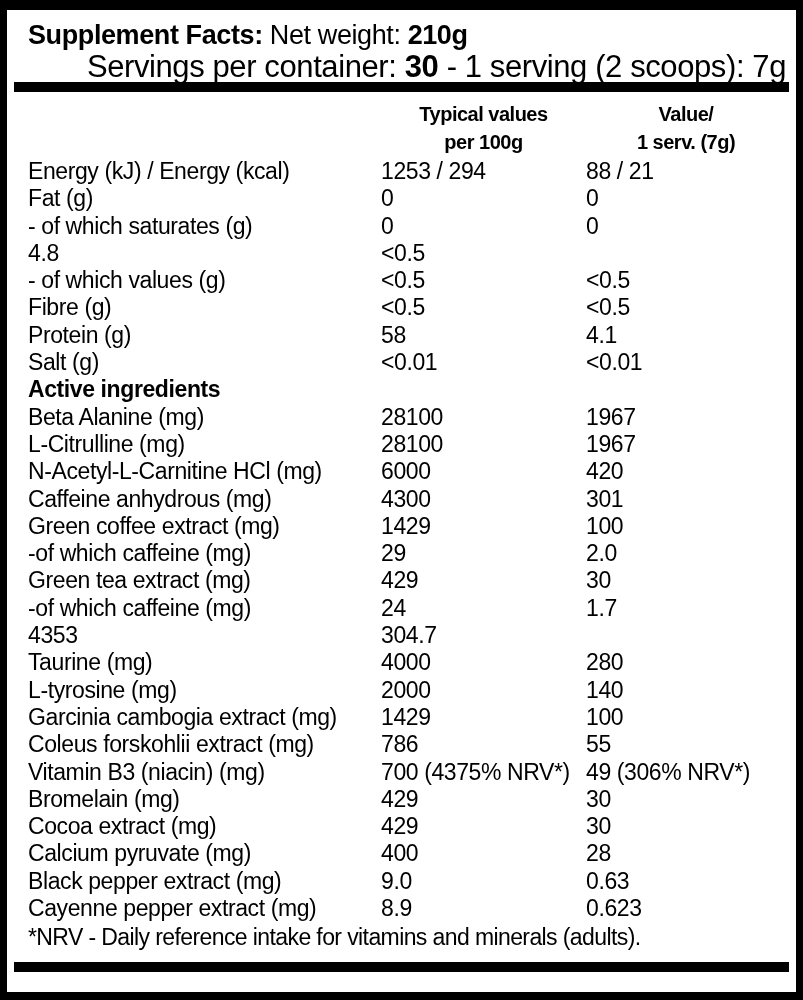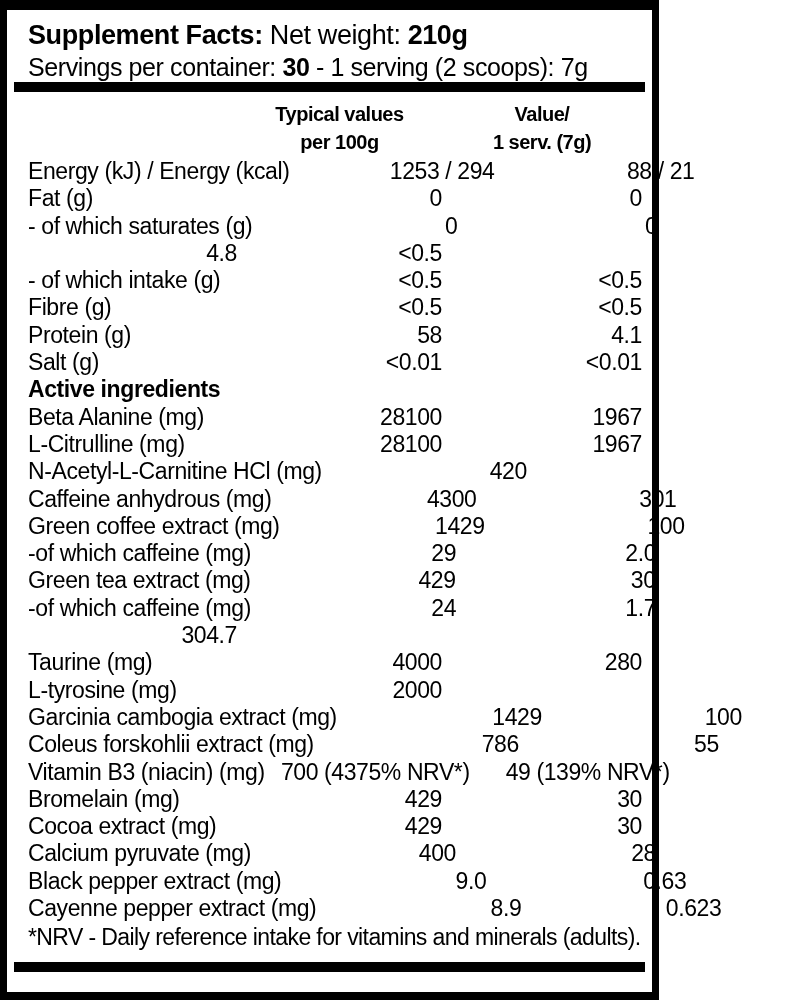--- a/index.html
+++ b/index.html
@@ -4,29 +4,29 @@
 <style>
   * { margin: 0; padding: 0; box-sizing: border-box; }
   html, body { background: #ffffff; }
   body {
     width: 803px; height: 1000px;
     font-family: "Liberation Sans", "DejaVu Sans", sans-serif;
     color: #000000;
     overflow: hidden;
   }
   .frame {
-    width: 659px; height: 1000px;
+    width: 803px; height: 1000px;
     border-style: solid;
     border-color: #000000;
     border-width: 10px 7px 8px 7px;
     background: #ffffff;
   }
   .header { padding: 8px 10px 0 21px; letter-spacing: -0.4px; }
   .line1 { font-size: 27px; line-height: 34px; }
-  .line2 { font-size: 25px; line-height: 30px; }
+  .line2 { font-size: 31px; line-height: 30px; text-align: right; }
   .b { font-weight: bold; }
   .bar {
     height: 10px;
     background: #000000;
     margin: 0 7px;
   }
   .bar.bottom { margin-top: 10px; }
   .grid {
     display: grid;
     grid-template-columns: 1fr 205px 200px;
@@ -37,21 +37,21 @@
   .chead {
     font-weight: bold;
     font-size: 20px;
     line-height: 28px;
     text-align: center;
     letter-spacing: -0.5px;
   }
   #rows { margin-top: 2px; }
   .row { font-size: 23px; line-height: 27.3px; letter-spacing: -0.4px; }
   .row .lbl { text-align: left; white-space: nowrap; }
-  .row .val { text-align: right; white-space: nowrap; }
+  .row .val { text-align: left; white-space: nowrap; }
   .row.section .lbl { font-weight: bold; }
   .footnote {
     padding-left: 21px;
     font-size: 23px;
     line-height: 30px;
     letter-spacing: -0.6px;
     white-space: nowrap;
   }
 </style>
 </head>
@@ -100,21 +100,21 @@
       <div class="grid row">
         <div class="lbl">- of which saturates (g)</div>
         <div class="val">0</div>
         <div class="val">0</div>
       </div>
       <div class="grid row">
         <div class="val">4.8</div>
         <div class="val">&lt;0.5</div>
       </div>
       <div class="grid row">
-        <div class="lbl">- of which intake (g)</div>
+        <div class="lbl">- of which values (g)</div>
         <div class="val">&lt;0.5</div>
         <div class="val">&lt;0.5</div>
       </div>
       <div class="grid row">
         <div class="lbl">Fibre (g)</div>
         <div class="val">&lt;0.5</div>
         <div class="val">&lt;0.5</div>
       </div>
       <div class="grid row">
         <div class="lbl">Protein (g)</div>
@@ -136,20 +136,21 @@
         <div class="val">28100</div>
         <div class="val">1967</div>
       </div>
       <div class="grid row">
         <div class="lbl">L-Citrulline (mg)</div>
         <div class="val">28100</div>
         <div class="val">1967</div>
       </div>
       <div class="grid row">
         <div class="lbl">N-Acetyl-L-Carnitine HCl (mg)</div>
+        <div class="val">6000</div>
         <div class="val">420</div>
       </div>
       <div class="grid row">
         <div class="lbl">Caffeine anhydrous (mg)</div>
         <div class="val">4300</div>
         <div class="val">301</div>
       </div>
       <div class="grid row">
         <div class="lbl">Green coffee extract (mg)</div>
         <div class="val">1429</div>
@@ -164,45 +165,47 @@
         <div class="lbl">Green tea extract (mg)</div>
         <div class="val">429</div>
         <div class="val">30</div>
       </div>
       <div class="grid row">
         <div class="lbl">-of which caffeine (mg)</div>
         <div class="val">24</div>
         <div class="val">1.7</div>
       </div>
       <div class="grid row">
+        <div class="val">4353</div>
         <div class="val">304.7</div>
       </div>
       <div class="grid row">
         <div class="lbl">Taurine (mg)</div>
         <div class="val">4000</div>
         <div class="val">280</div>
       </div>
       <div class="grid row">
         <div class="lbl">L-tyrosine (mg)</div>
         <div class="val">2000</div>
+        <div class="val">140</div>
       </div>
       <div class="grid row">
         <div class="lbl">Garcinia cambogia extract (mg)</div>
         <div class="val">1429</div>
         <div class="val">100</div>
       </div>
       <div class="grid row">
         <div class="lbl">Coleus forskohlii extract (mg)</div>
         <div class="val">786</div>
         <div class="val">55</div>
       </div>
       <div class="grid row">
         <div class="lbl">Vitamin B3 (niacin) (mg)</div>
         <div class="val">700 (4375% NRV*)</div>
-        <div class="val">49 (139% NRV*)</div>
+        <div class="val">49 (306% NRV*)</div>
       </div>
       <div class="grid row">
         <div class="lbl">Bromelain (mg)</div>
         <div class="val">429</div>
         <div class="val">30</div>
       </div>
       <div class="grid row">
         <div class="lbl">Cocoa extract (mg)</div>
         <div class="val">429</div>
         <div class="val">30</div>

